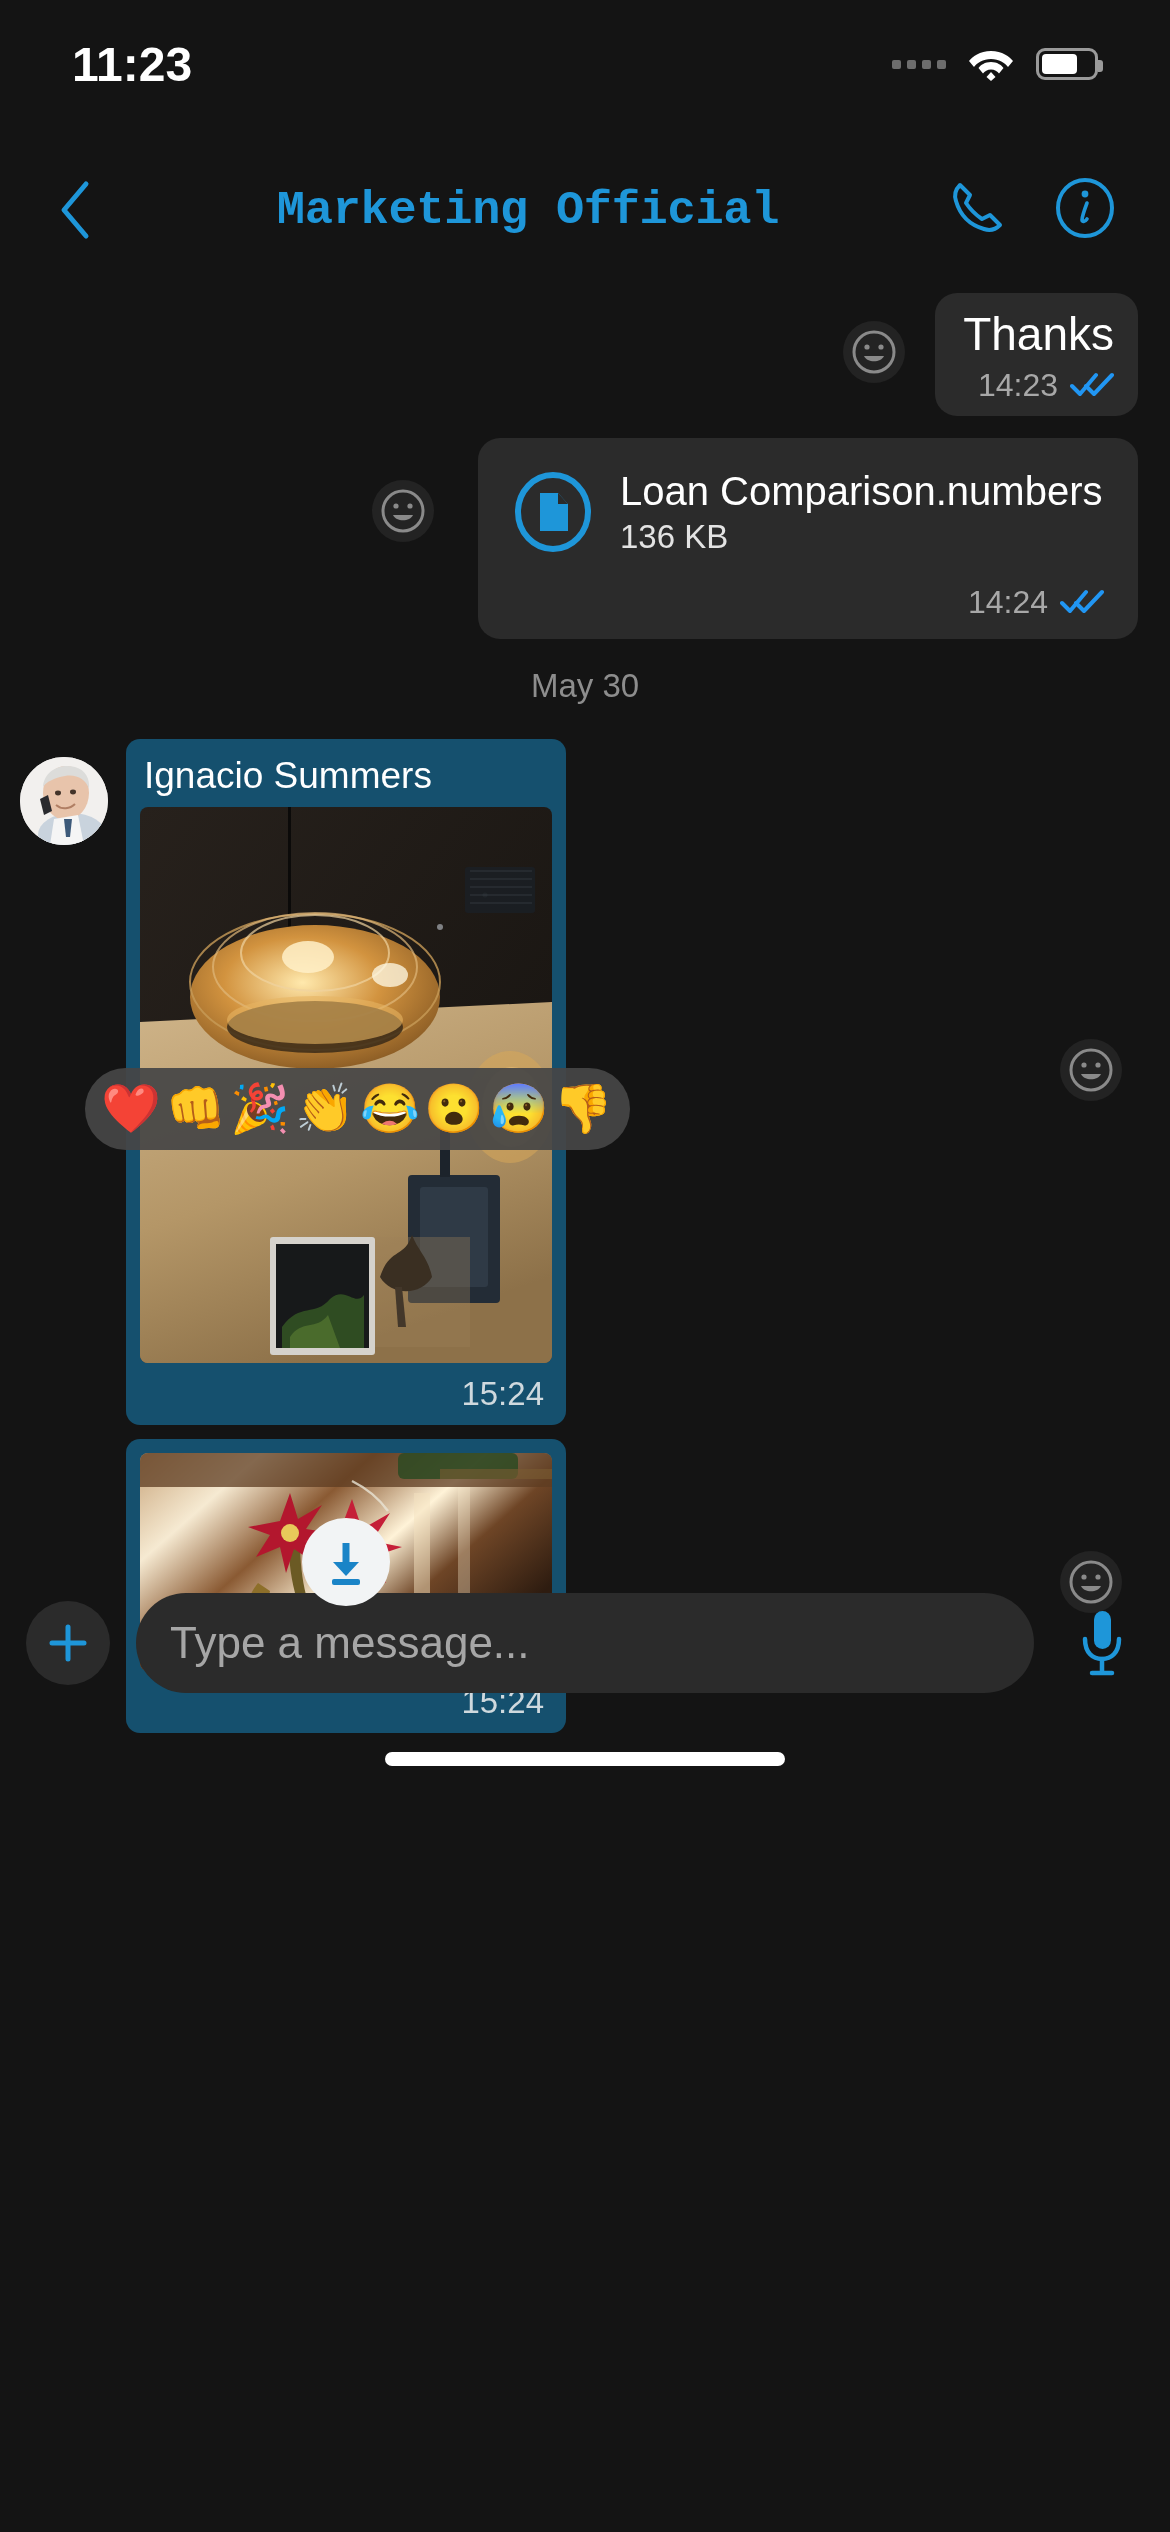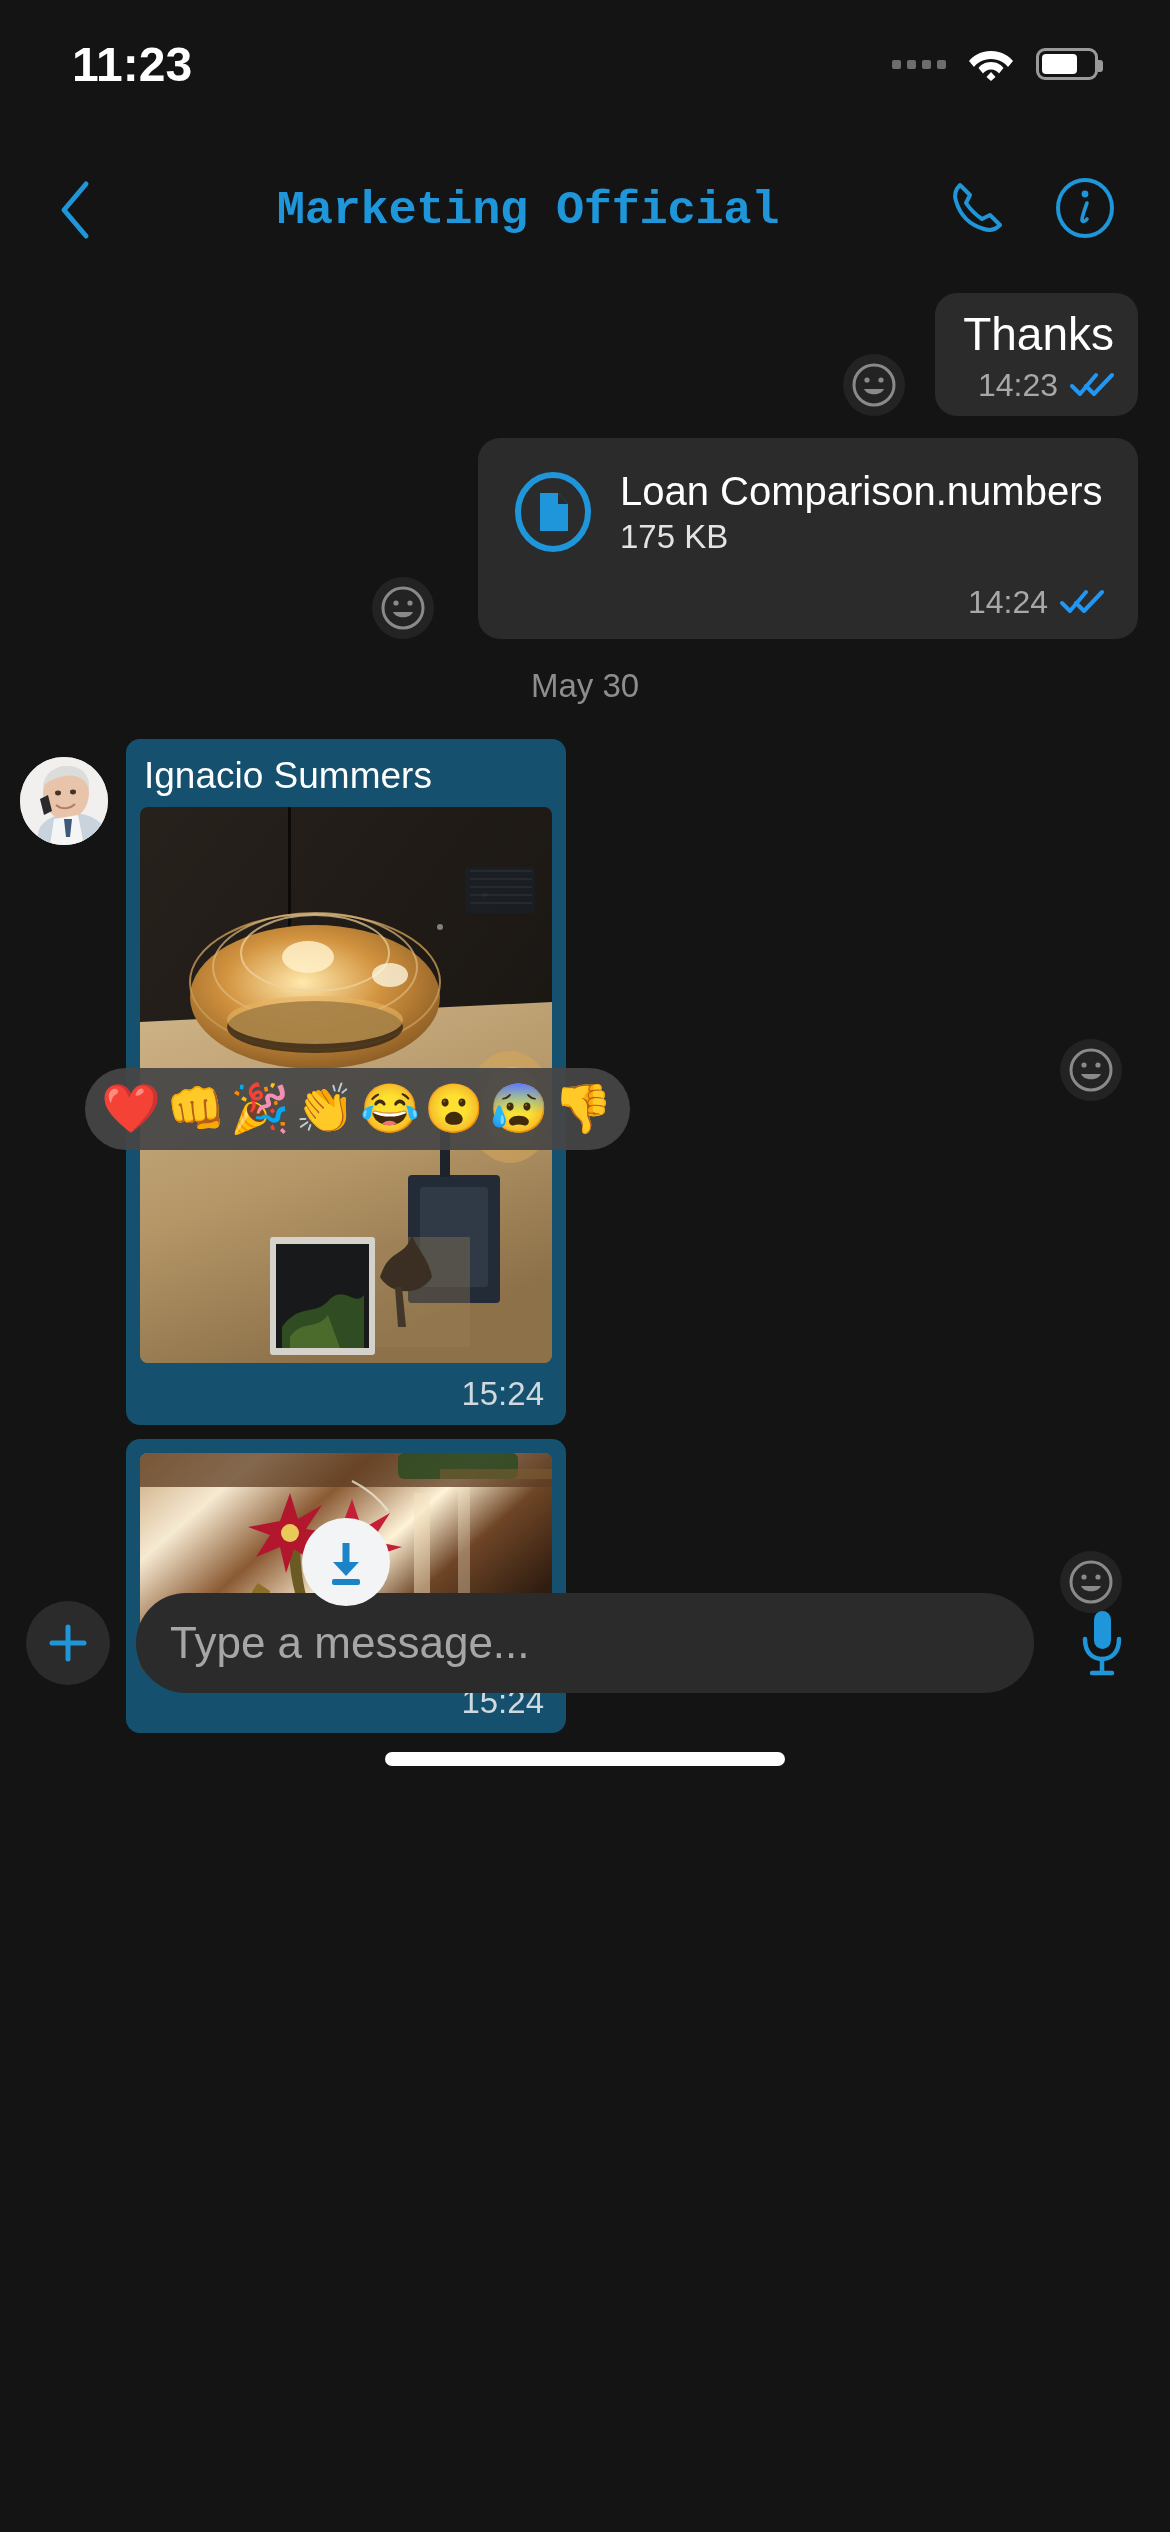--- a/index.html
+++ b/index.html
@@ -39,21 +39,21 @@
   .nav-title {
     flex:1; text-align:center; color:#1e96d9; font-size:47px; font-weight:bold;
     letter-spacing:-0.3px;
     font-family:Liberation Mono, monospace;
   }
   .nav-icons { display:flex; align-items:center; gap:46px; padding-right:14px; }
 
   
   .chat { position:absolute; top:275px; left:0; width:1170px; height:2090px; }
 
-  .row { display:flex; align-items:flex-end; width:100%; }
+  .row { display:flex; align-items:flex-start; width:100%; }
   .row.out { justify-content:flex-end; padding-right:32px; }
 
   .react-btn {
     width:62px; height:62px; border-radius:50%;
     background:#232323;
     display:flex; align-items:center; justify-content:center;
     flex:0 0 auto;
   }
 
   .bubble-out {
@@ -227,21 +227,21 @@
         <div class="file-main">
           <span class="file-icon">
             <svg width="82" height="82" viewBox="0 0 82 82">
               <ellipse cx="41" cy="41" rx="35" ry="37" fill="none" stroke="#1e96d9" stroke-width="6"></ellipse>
               <path d="M28 22 L46 22 L56 33 L56 60 L28 60 Z" fill="#1e96d9"></path>
               <path d="M46 22 L46 33 L56 33 Z" fill="#2b2b2b"></path>
             </svg>
           </span>
           <div>
             <div class="file-name">Loan Comparison.numbers</div>
-            <div class="file-size">175 KB</div>
+            <div class="file-size">136 KB</div>
           </div>
         </div>
         <div class="file-meta">
           <span class="meta-time">14:24</span>
           <span class="checks">
             <svg width="44" height="26" viewBox="0 0 44 26">
               <path d="M2 14 L10 22 L26 3" fill="none" stroke="#2196f3" stroke-width="4" stroke-linecap="round" stroke-linejoin="round"></path>
               <path d="M16 14 L24 22 L42 3" fill="none" stroke="#2196f3" stroke-width="4" stroke-linecap="round" stroke-linejoin="round"></path>
             </svg>
           </span>

